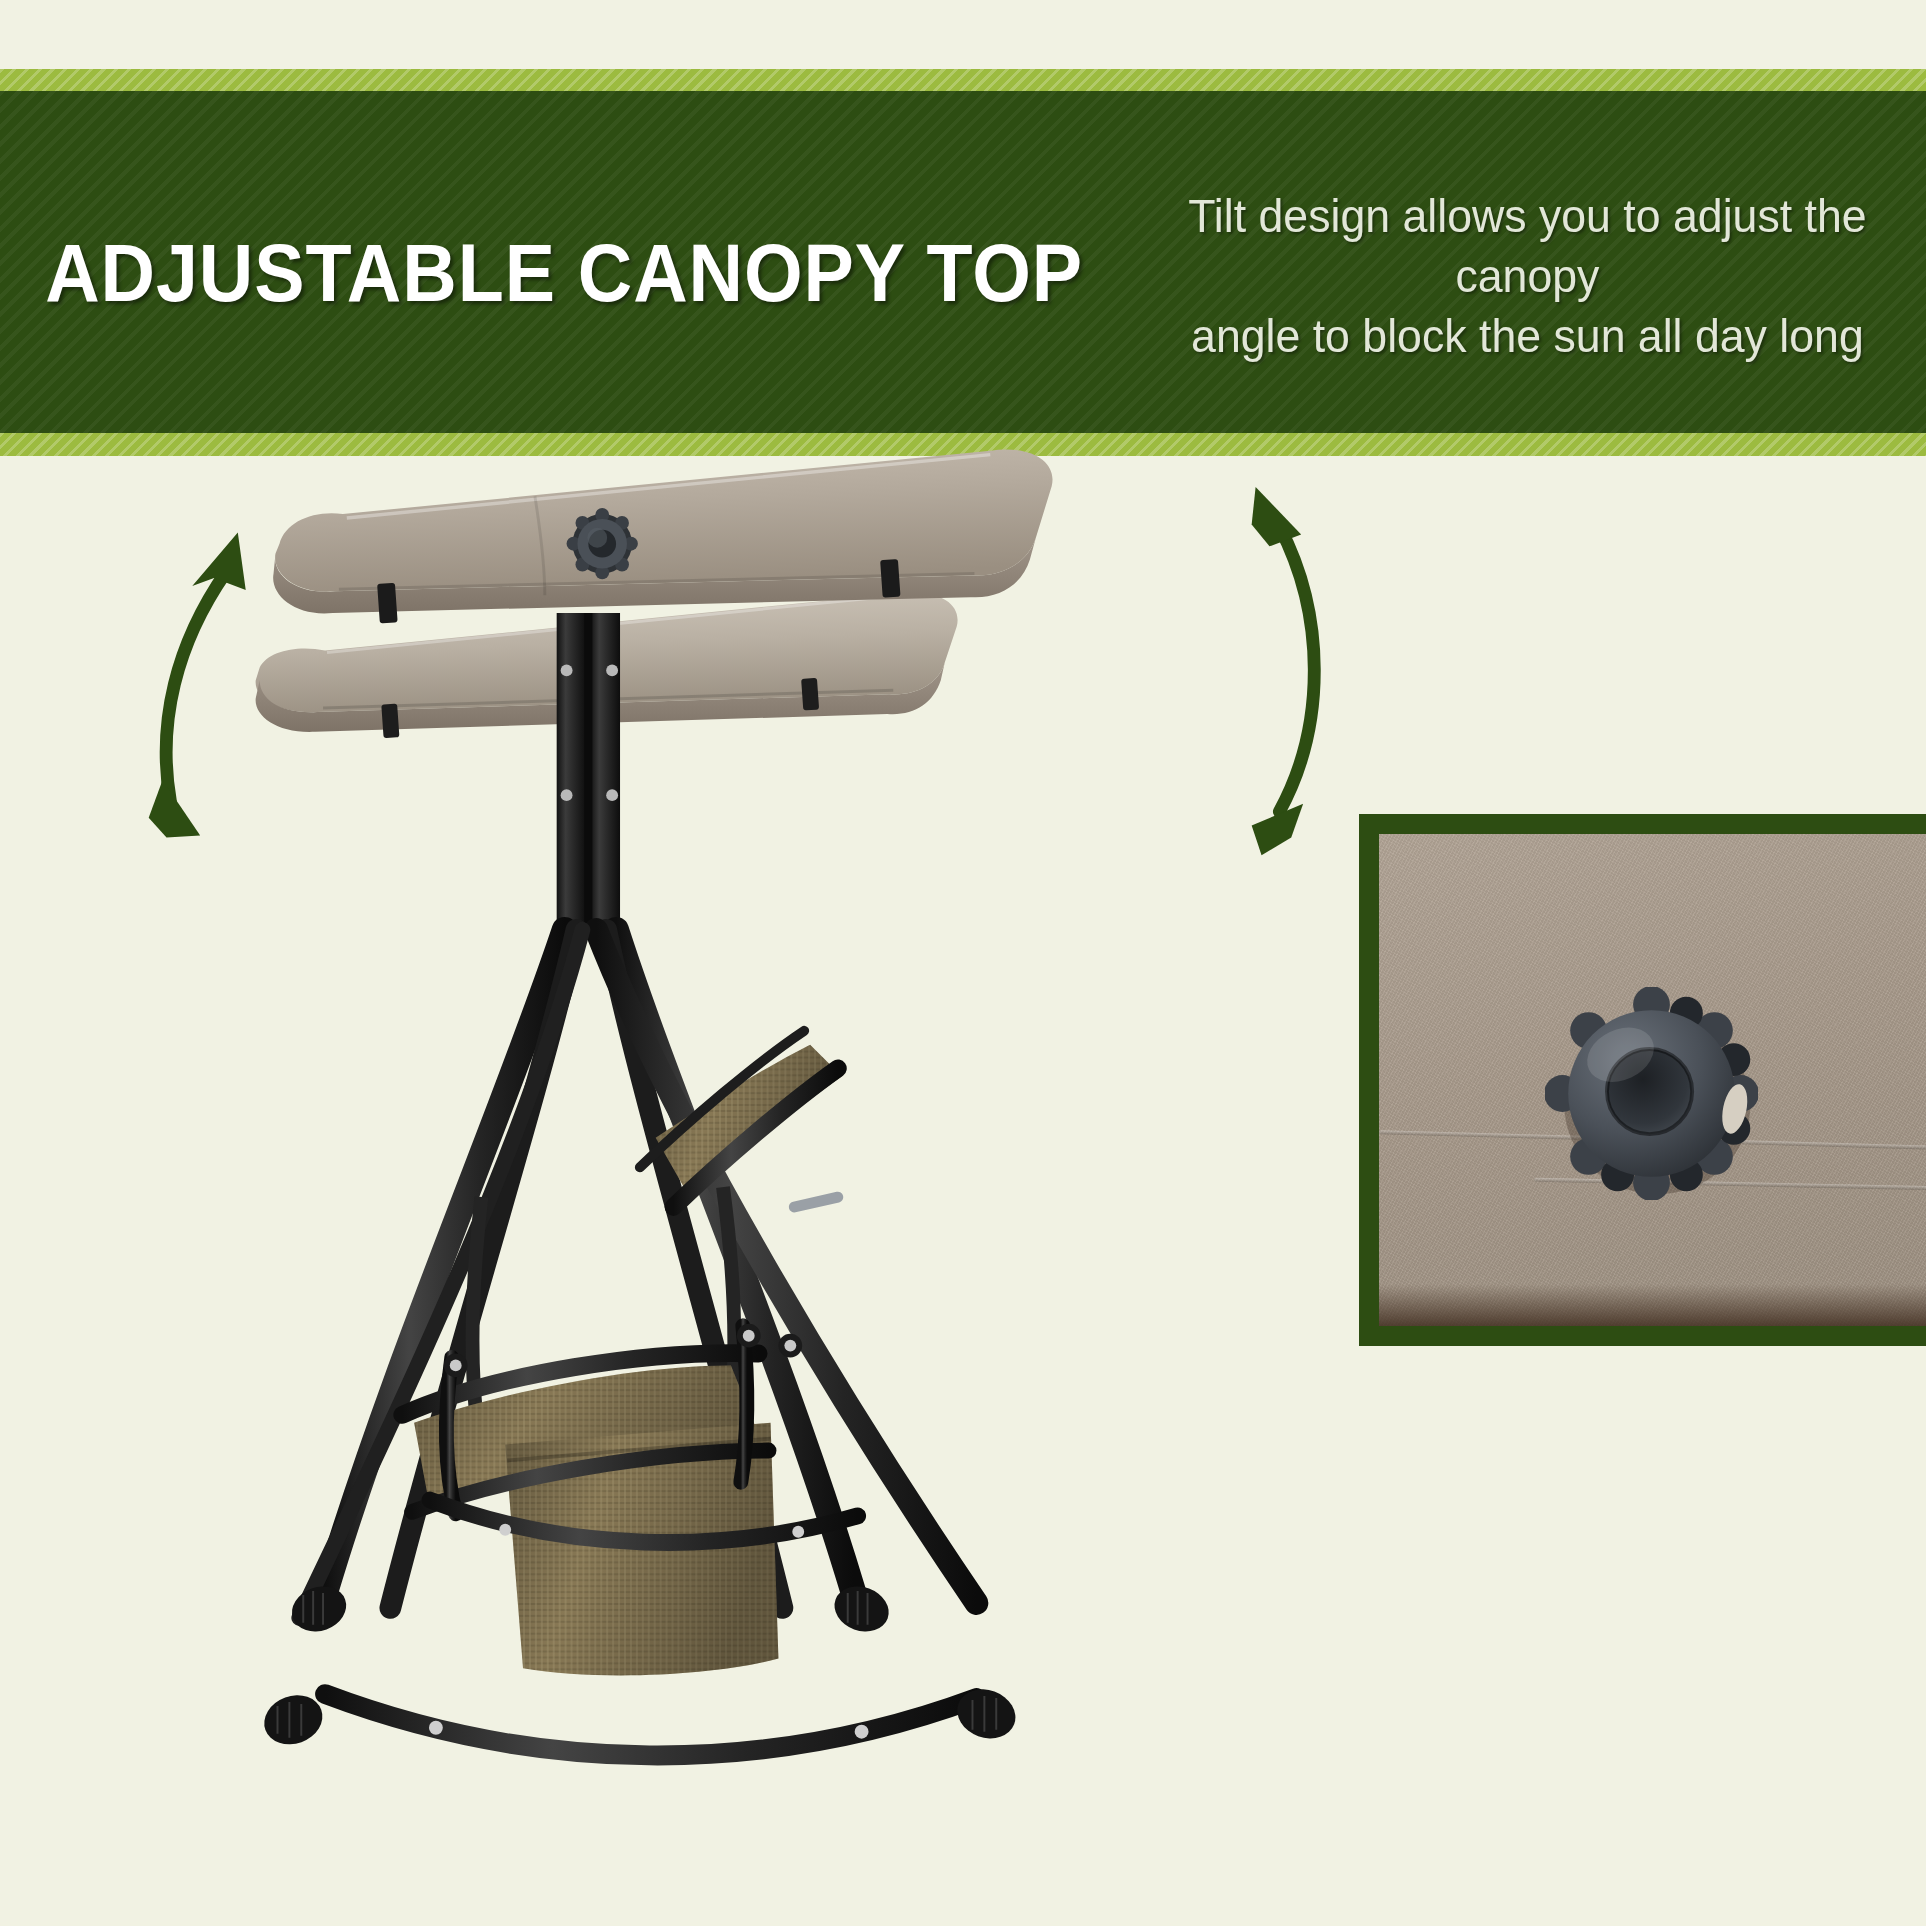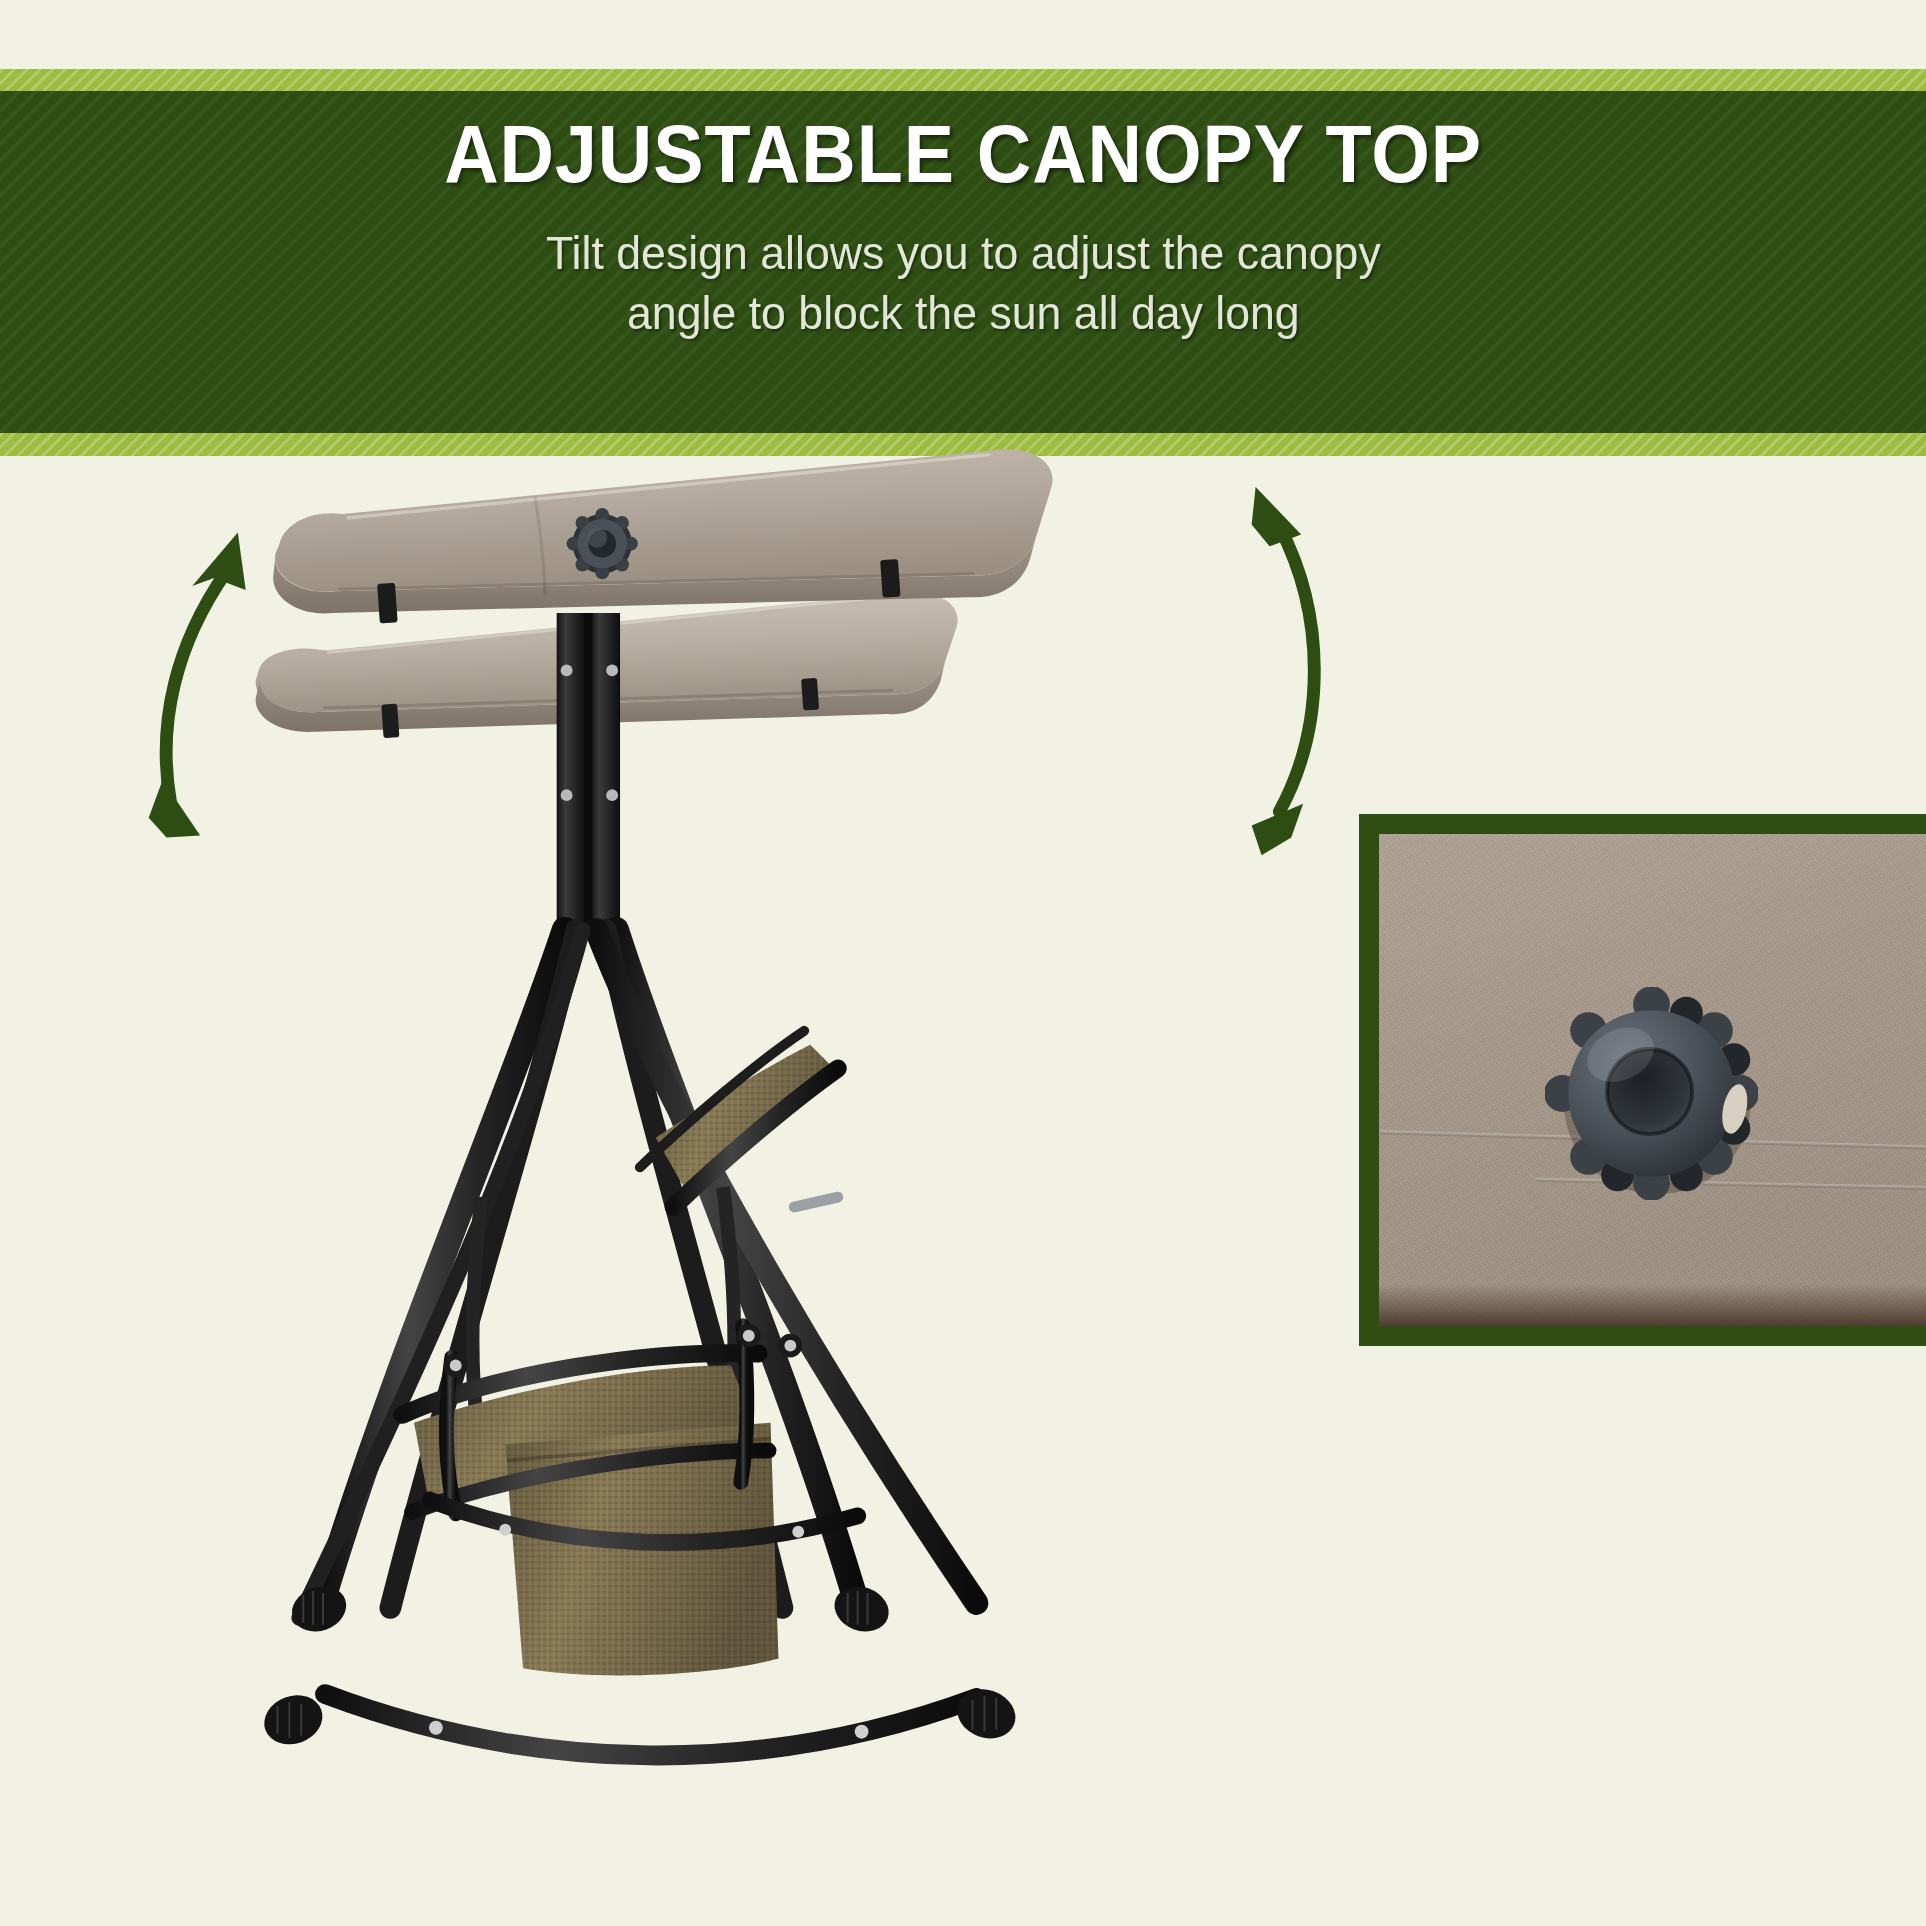--- a/index.html
+++ b/index.html
@@ -57,21 +57,21 @@
         rgba(0,0,0,0.00) 9px),
       #9cbb3f;
   }
   .banner-inner {
     position: absolute;
     top: 91px;
     left: 0;
     width: 1927px;
     height: 342px;
     display: flex;
-    flex-direction: column;
+    flex-direction: row;
     align-items: center;
     justify-content: flex-start;
   }
   .banner-title {
     margin-top: 22px;
     color: #ffffff;
     font-size: 82px;
     font-weight: bold;
     letter-spacing: 1px;
     line-height: 1.0;

